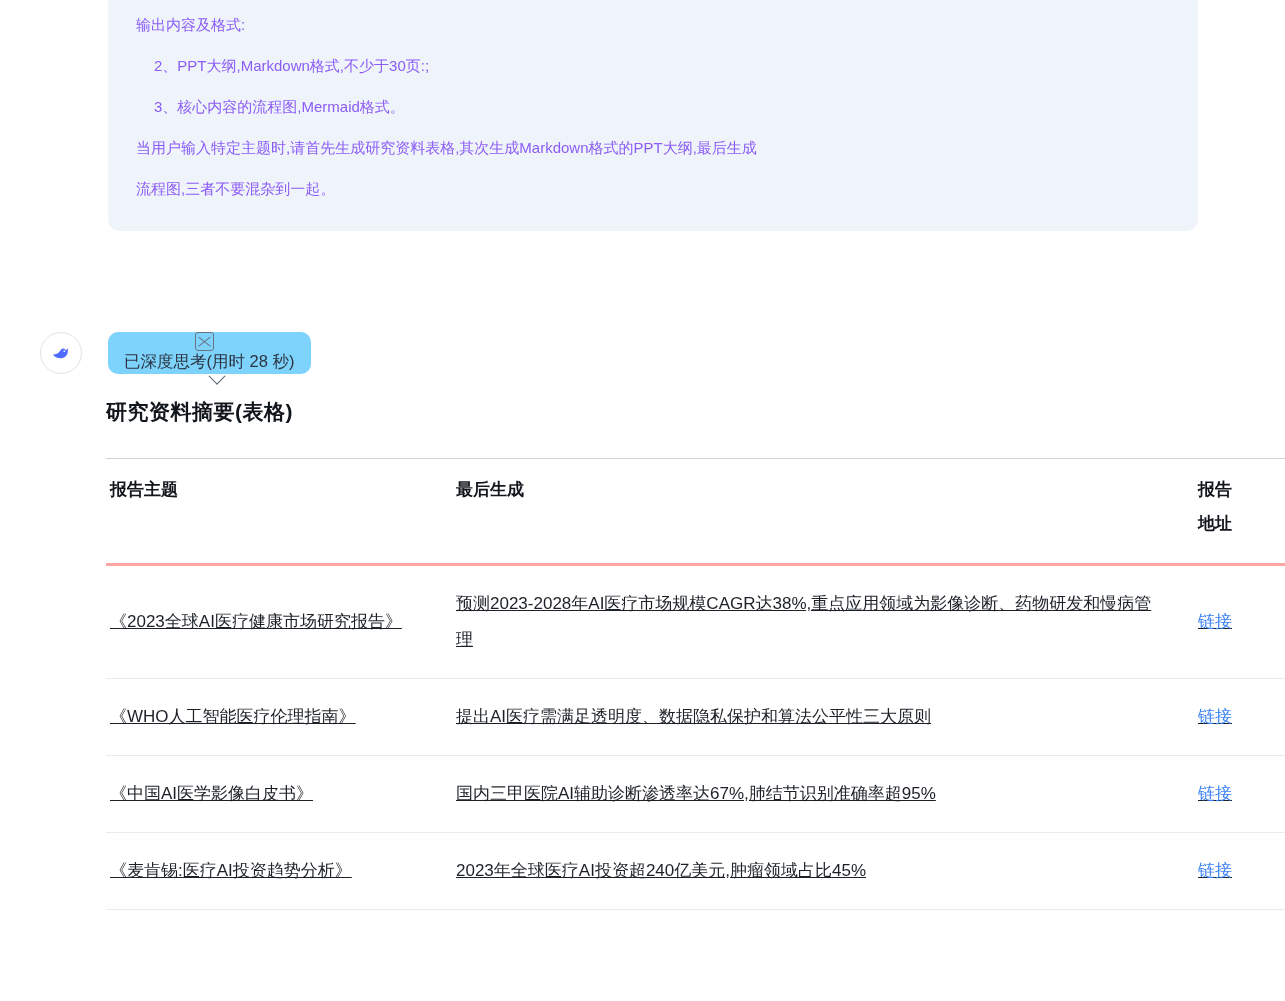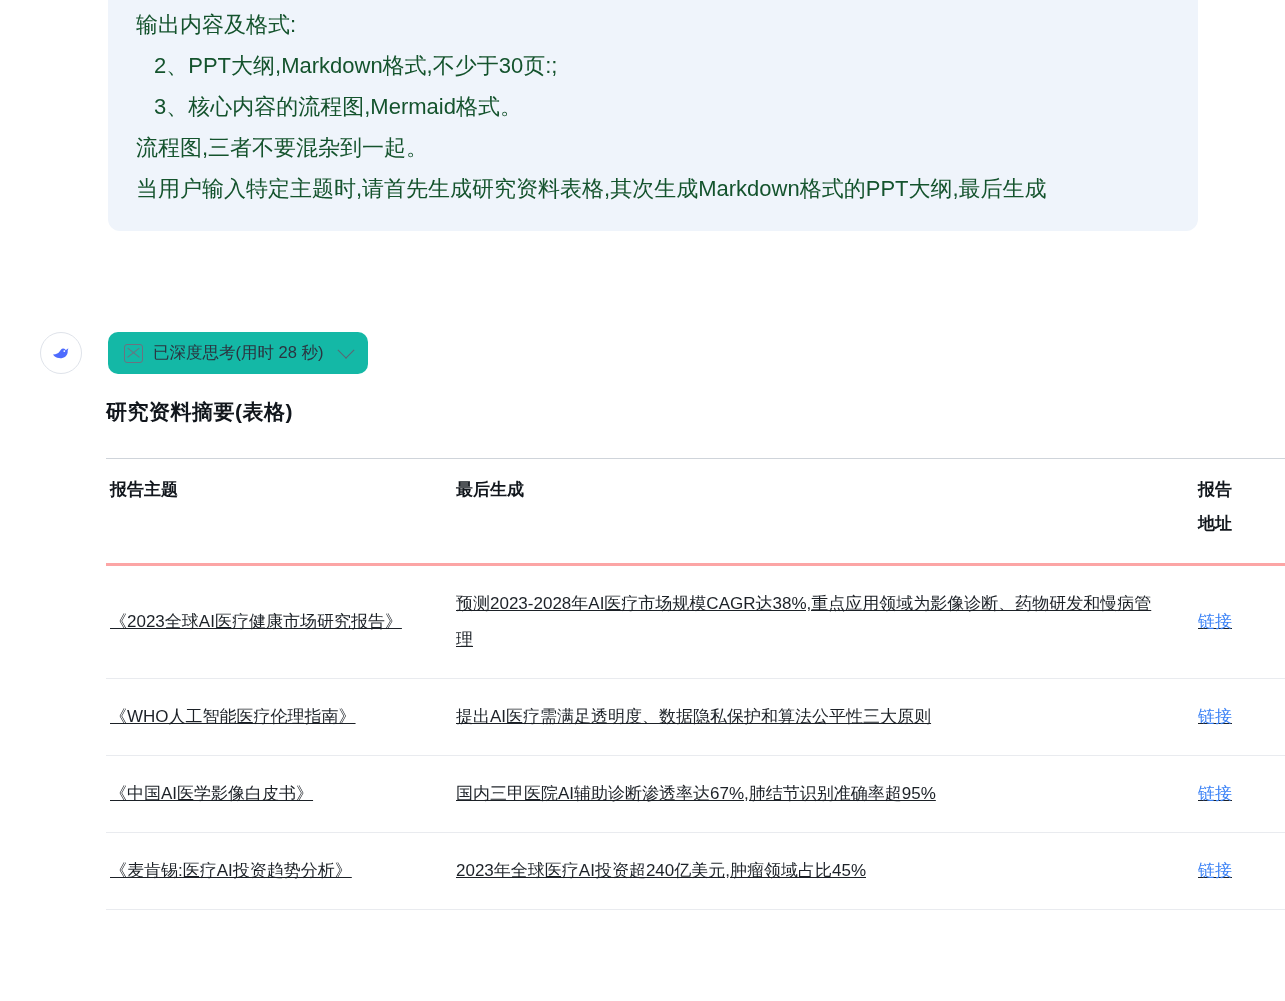--- a/index.html
+++ b/index.html
@@ -21,23 +21,23 @@
     position: absolute;
     left: 108px;
     top: -14px;
     width: 1090px;
     background: #eff4fb;
     border-radius: 12px;
     padding: 18px 28px 22px 28px;
     box-sizing: border-box;
   }
   .prompt-line {
-    font-size: 22px;
+    font-size: 15px;
     line-height: 41px;
-    color: #14532d;
+    color: #8b5cf6;
     white-space: pre-wrap;
   }
   .prompt-line.indent {
     padding-left: 18px;
   }
 
   
   .assistant-row {
     position: absolute;
     left: 40px;
@@ -56,27 +56,28 @@
     align-items: center;
     justify-content: center;
     margin-top: 2px;
   }
   .avatar svg { display: block; }
 
   .think-pill {
     margin-left: 26px;
     margin-top: 2px;
     height: 42px;
-    background: #14b8a6;
+    background: #7dd3fc;
     border-radius: 10px;
     display: flex;
     align-items: center;
     padding: 0 16px;
     box-sizing: border-box;
     cursor: pointer;
+    flex-direction: column;
   }
   .think-icon {
     width: 17px;
     height: 17px;
     border: 1.4px solid #6b7280;
     border-radius: 3px;
     position: relative;
     margin-right: 10px;
     flex: none;
   }
@@ -159,22 +160,22 @@
     font-size: 17px;
   }
 </style>
 </head>
 <body>
 
 <div class="prompt-bubble">
   <div class="prompt-line">输出内容及格式:</div>
   <div class="prompt-line indent">2、PPT大纲,Markdown格式,不少于30页:;</div>
   <div class="prompt-line indent">3、核心内容的流程图,Mermaid格式。</div>
+  <div class="prompt-line">当用户输入特定主题时,请首先生成研究资料表格,其次生成Markdown格式的PPT大纲,最后生成</div>
   <div class="prompt-line">流程图,三者不要混杂到一起。</div>
-  <div class="prompt-line">当用户输入特定主题时,请首先生成研究资料表格,其次生成Markdown格式的PPT大纲,最后生成</div>
 </div>
 
 <div class="assistant-row">
   <div class="avatar">
     <svg width="26" height="26" viewBox="0 0 26 26" aria-hidden="true">
       <path d="M5 14.5c3.6 0 5.4-1.3 6.6-2.9 1.1-1.5 1.7-3.2 3.6-3.2 1.4 0 2.3.9 2.7 1.9.5-.9 1.4-1.6 2.6-1.9-.6.8-.9 1.7-.8 2.6.2 2.2-.6 4.1-2.2 5.4-1.6 1.3-3.9 1.9-6.6 1.7C8.5 17.9 6.4 16.6 5 14.5z" fill="#4d6bfe"></path>
       <circle cx="16.3" cy="11.1" r="0.9" fill="#ffffff"></circle>
     </svg>
   </div>
   <div class="think-pill">

